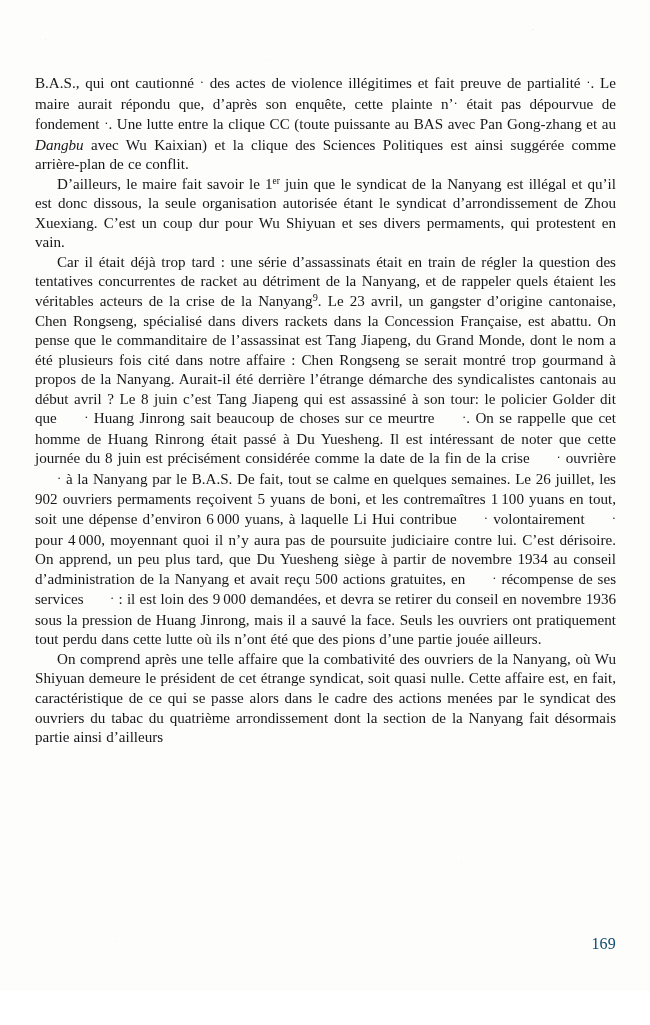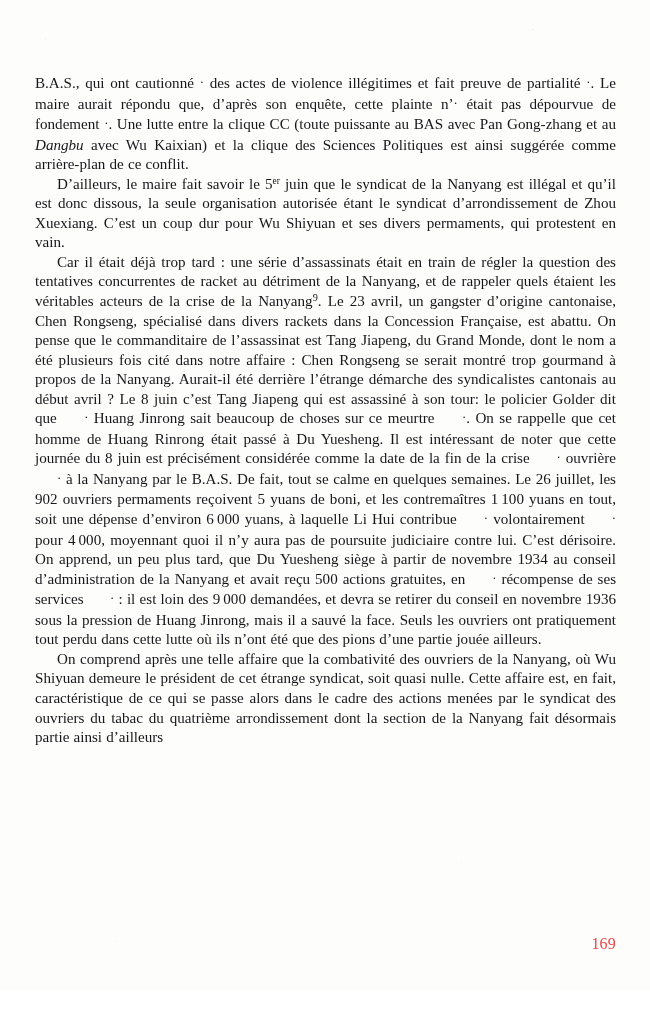--- a/index.html
+++ b/index.html
@@ -78,36 +78,36 @@
     transform: translateY(-0.18em);
     letter-spacing: 0;
     color: #17161a;
   }
   .folio {
     position: absolute;
     right: 34px;
     top: 936px;
     font-size: 16px;
     line-height: 1;
-    color: #ef4444;
+    color: #0c4a6e;
     letter-spacing: 0.2px;
   }
 </style>
 </head>
 <body>
 
 <div class="page">
 
   <div class="page-grain"></div>
 
   <div class="text-column">
 
     <p class="para no-indent"><span>B.A.S., qui ont cautionné </span><span class="q">·</span><span> des actes de violence illégitimes et fait preuve de partialité </span><span class="q">·</span><span>. Le maire aurait répondu que, d’après son enquête, cette plainte n’</span><span class="q">·</span><span> était pas dépourvue de fondement </span><span class="q">·</span><span>. Une lutte entre la clique CC (toute puissante au BAS avec Pan Gong-zhang et au </span><span class="it">Dangbu</span><span> avec Wu Kaixian) et la clique des Sciences Politiques est ainsi suggérée comme arrière-plan de ce conflit.</span></p>
 
-    <p class="para"><span>D’ailleurs, le maire fait savoir le 5</span><sup class="ord">er</sup><span> juin que le syndicat de la Nanyang est illégal et qu’il est donc dissous, la seule organisation autorisée étant le syndicat d’arrondissement de Zhou Xuexiang. C’est un coup dur pour Wu Shiyuan et ses divers permaments, qui protestent en vain.</span></p>
+    <p class="para"><span>D’ailleurs, le maire fait savoir le 1</span><sup class="ord">er</sup><span> juin que le syndicat de la Nanyang est illégal et qu’il est donc dissous, la seule organisation autorisée étant le syndicat d’arrondissement de Zhou Xuexiang. C’est un coup dur pour Wu Shiyuan et ses divers permaments, qui protestent en vain.</span></p>
 
     <p class="para"><span>Car il était déjà trop tard : une série d’assassinats était en train de régler la question des tentatives concurrentes de racket au détriment de la Nanyang, et de rappeler quels étaient les véritables acteurs de la crise de la Nanyang</span><sup class="fn">9</sup><span>. Le 23 avril, un gangster d’origine cantonaise, Chen Rongseng, spécialisé dans divers rackets dans la Concession Française, est abattu. On pense que le commanditaire de l’assassinat est Tang Jiapeng, du Grand Monde, dont le nom a été plusieurs fois cité dans notre affaire : Chen Rongseng se serait montré trop gourmand à propos de la Nanyang. Aurait-il été derrière l’étrange démarche des syndicalistes cantonais au début avril ? Le 8 juin c’est Tang Jiapeng qui est assassiné à son tour: le policier Golder dit que </span><span class="q">·</span><span> Huang Jinrong sait beaucoup de choses sur ce meurtre </span><span class="q">·</span><span>. On se rappelle que cet homme de Huang Rinrong était passé à Du Yuesheng. Il est intéressant de noter que cette journée du 8 juin est précisément considérée comme la date de la fin de la crise </span><span class="q">·</span><span> ouvrière </span><span class="q">·</span><span> à la Nanyang par le B.A.S. De fait, tout se calme en quelques semaines. Le 26 juillet, les 902 ouvriers permaments reçoivent 5 yuans de boni, et les contremaîtres 1 100 yuans en tout, soit une dépense d’environ 6 000 yuans, à laquelle Li Hui contribue </span><span class="q">·</span><span> volontairement </span><span class="q">·</span><span> pour 4 000, moyennant quoi il n’y aura pas de poursuite judiciaire contre lui. C’est dérisoire. On apprend, un peu plus tard, que Du Yuesheng siège à partir de novembre 1934 au conseil d’administration de la Nanyang et avait reçu 500 actions gratuites, en </span><span class="q">·</span><span> récompense de ses services </span><span class="q">·</span><span> : il est loin des 9 000 demandées, et devra se retirer du conseil en novembre 1936 sous la pression de Huang Jinrong, mais il a sauvé la face. Seuls les ouvriers ont pratiquement tout perdu dans cette lutte où ils n’ont été que des pions d’une partie jouée ailleurs.</span></p>
 
     <p class="para"><span>On comprend après une telle affaire que la combativité des ouvriers de la Nanyang, où Wu Shiyuan demeure le président de cet étrange syndicat, soit quasi nulle. Cette affaire est, en fait, caractéristique de ce qui se passe alors dans le cadre des actions menées par le syndicat des ouvriers du tabac du quatrième arrondissement dont la section de la Nanyang fait désormais partie ainsi d’ailleurs</span></p>
 
   </div>
 
   <div class="folio">169</div>
 
 </div>

